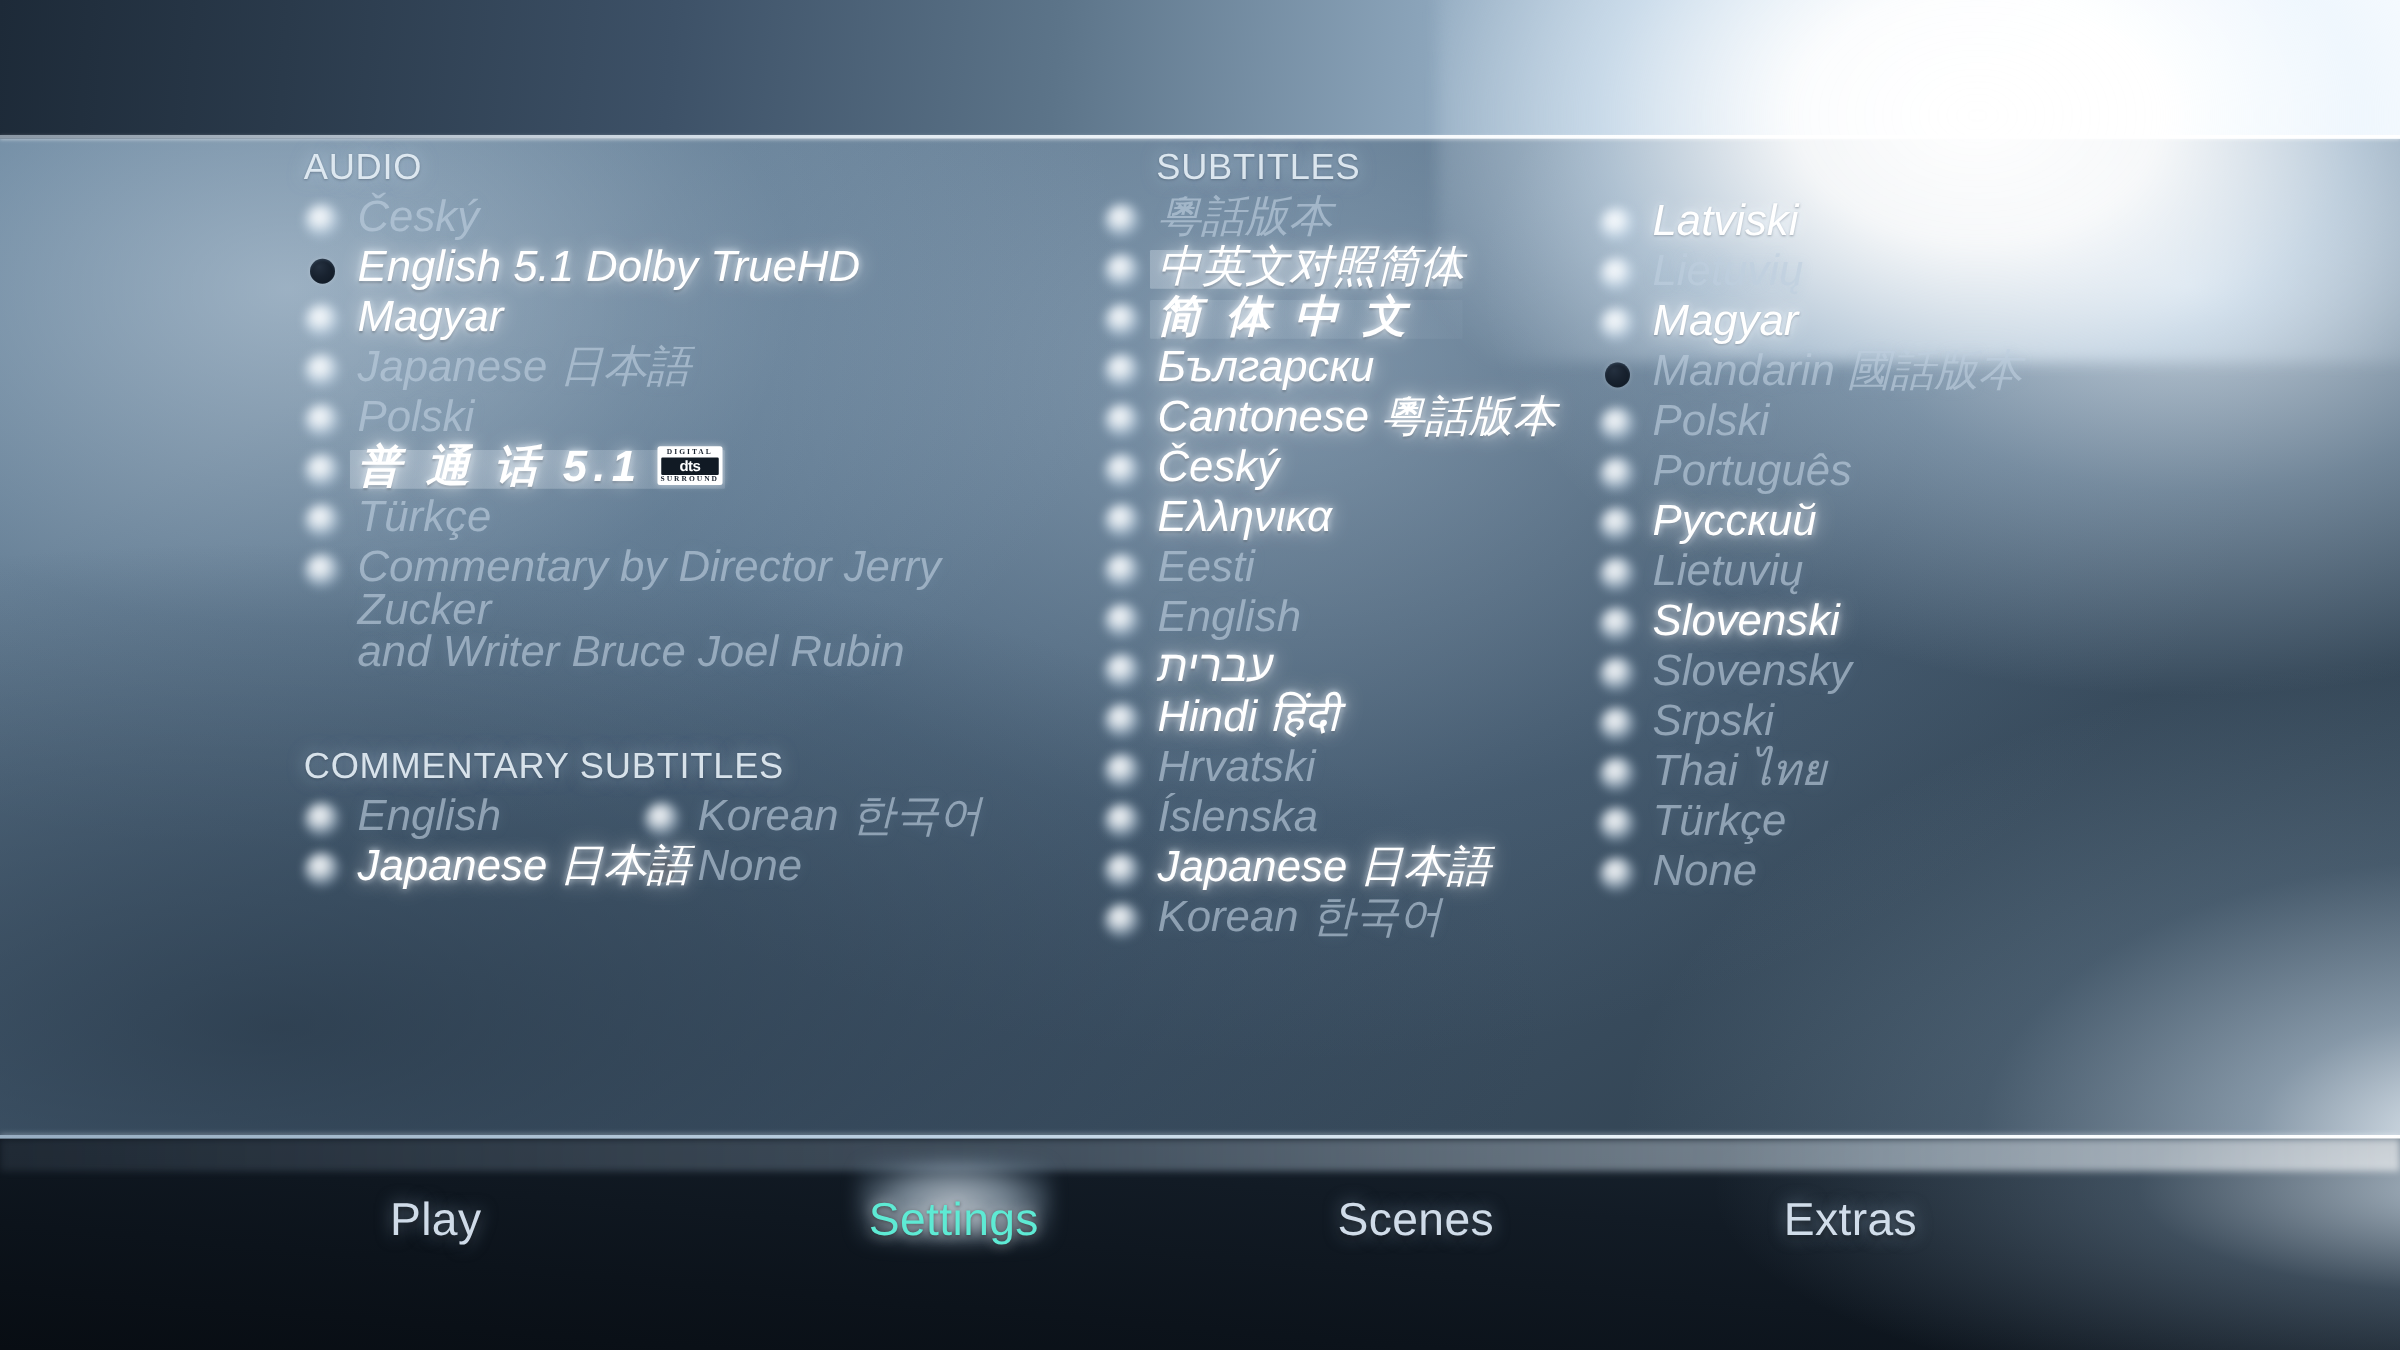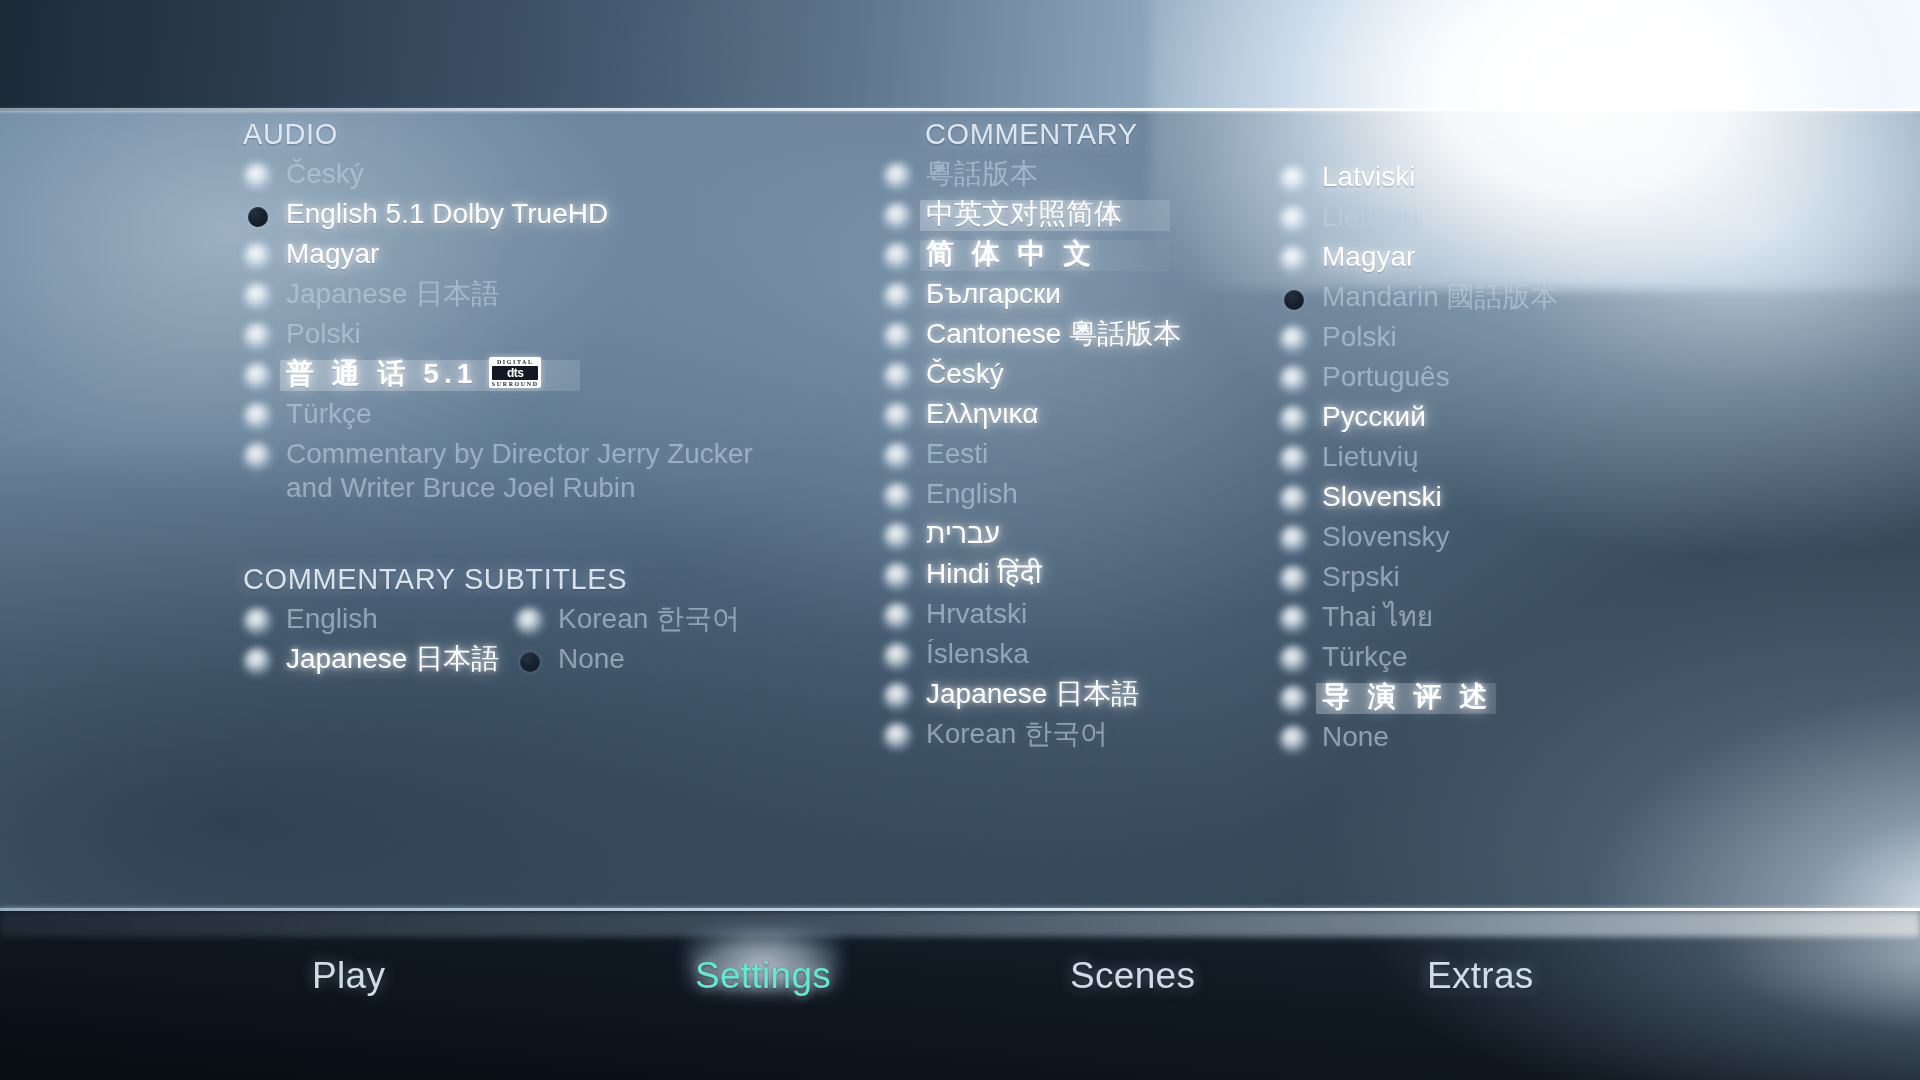--- a/index.html
+++ b/index.html
@@ -113,25 +113,26 @@
     filter:blur(2.6px);
     transform:scale(1.45);
   }
   
   li.opt .dot.on{
     background:radial-gradient(circle at 36% 32%,#24303f 0%,#18222f 45%,#0f1822 100%);
     box-shadow:0 0 4px rgba(255,255,255,.22),inset 0 1px 2px rgba(90,115,140,.35);
   }
 
   .label{
-    font-size:28px;line-height:34px;font-weight:400;
+    font-size:35px;line-height:34px;font-weight:400;
     color:rgba(200,216,231,.82);
     text-shadow:0 0 12px rgba(150,180,208,.32),0 1px 2px rgba(22,34,48,.4);
     position:relative;z-index:2;
     white-space:pre-line;
+    font-style:italic;
   }
   .label.bright{
     color:#ffffff;font-weight:400;
     text-shadow:0 0 16px rgba(255,255,255,.75),0 0 5px rgba(230,243,255,.85),0 1px 2px rgba(20,32,46,.5);
   }
   .label.dim{
     color:rgba(190,206,222,.62);
     text-shadow:0 0 10px rgba(150,180,208,.2);
   }
   .label.cjk{letter-spacing:5px;font-weight:700;}
@@ -286,21 +287,21 @@
             <li class="opt">
               <span class="dot on"></span>
               <span class="label dim">None</span>
             </li>
           </ul>
       </div>
     </div>
   </div>
 
   <div class="col col-subs">
-    <div class="section-title" style="margin-left:45px;">COMMENTARY</div>
+    <div class="section-title" style="margin-left:45px;">SUBTITLES</div>
     <ul class="opts" id="subs1">
         <li class="opt">
           <span class="dot off"></span>
           <span class="label dim">粵話版本</span>
         </li>
         <li class="opt">
           <div class="hl" style="width: 250px;"></div>
           <span class="dot off"></span>
           <span class="label bright cjk-n">中英文对照简体</span>
         </li>
@@ -406,25 +407,20 @@
           <span class="dot off"></span>
           <span class="label dim">Srpski</span>
         </li>
         <li class="opt">
           <span class="dot off"></span>
           <span class="label dim">Thai ไทย</span>
         </li>
         <li class="opt">
           <span class="dot off"></span>
           <span class="label dim">Türkçe</span>
-        </li>
-        <li class="opt">
-          <div class="hl" style="width: 180px;"></div>
-          <span class="dot off"></span>
-          <span class="label bright cjk">导 演 评 述</span>
         </li>
         <li class="opt">
           <span class="dot off"></span>
           <span class="label dim">None</span>
         </li>
       </ul>
   </div>
 
 </div>
 

